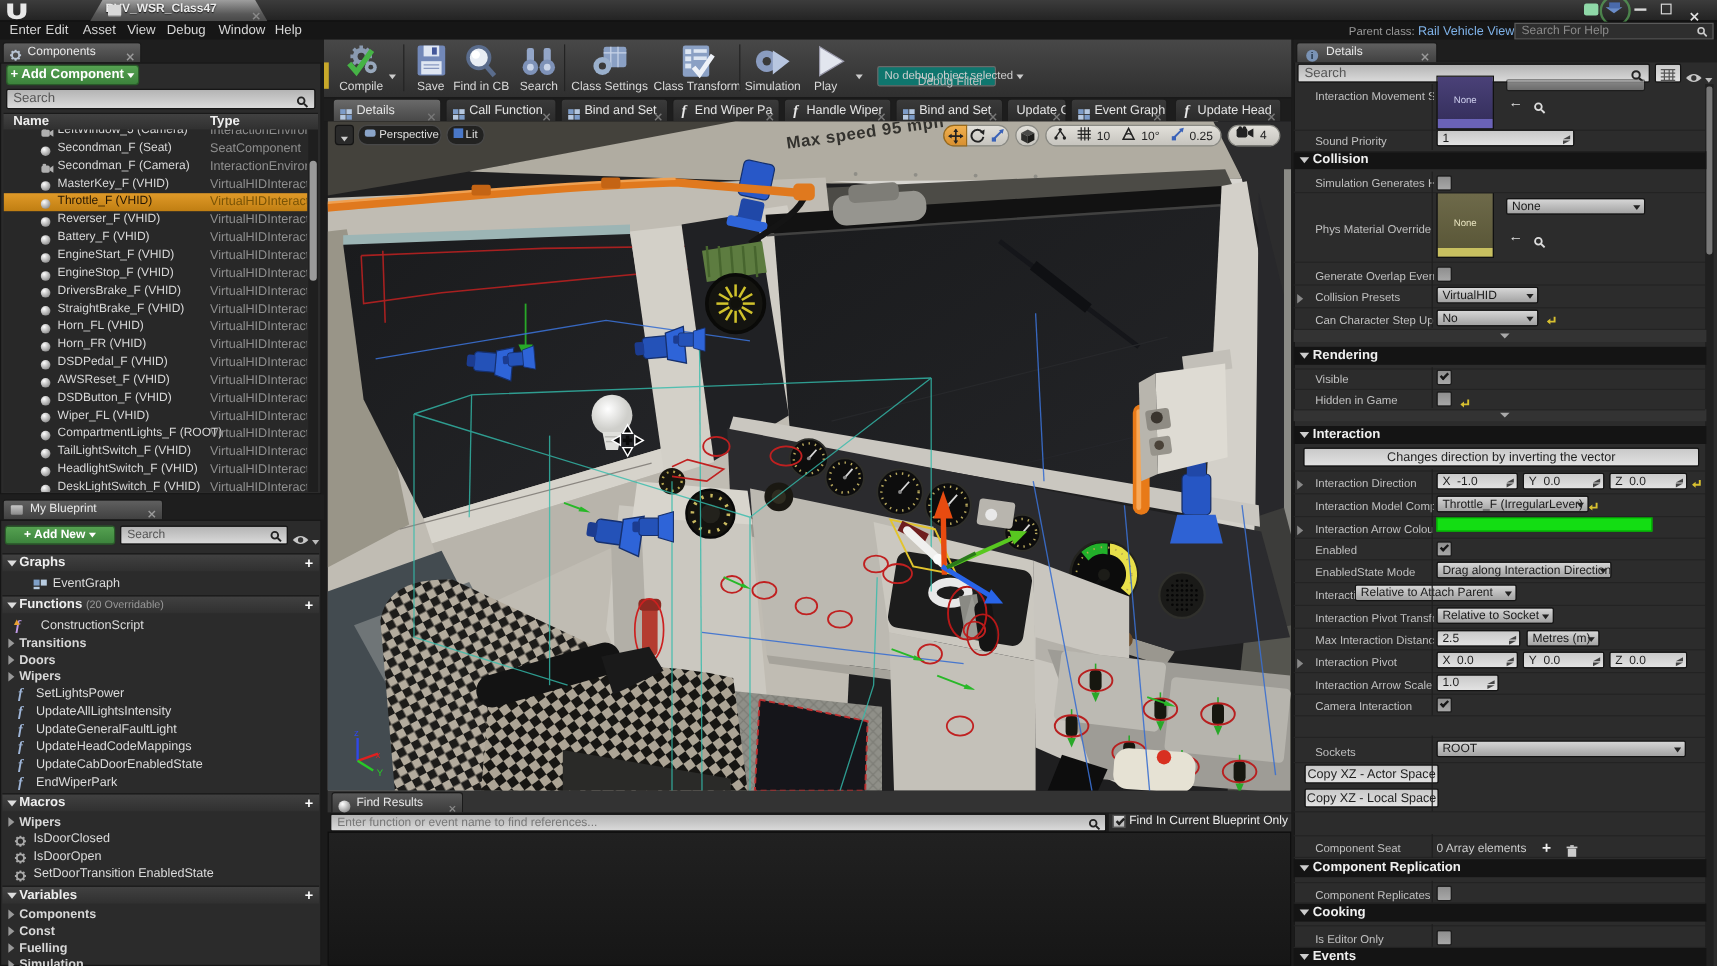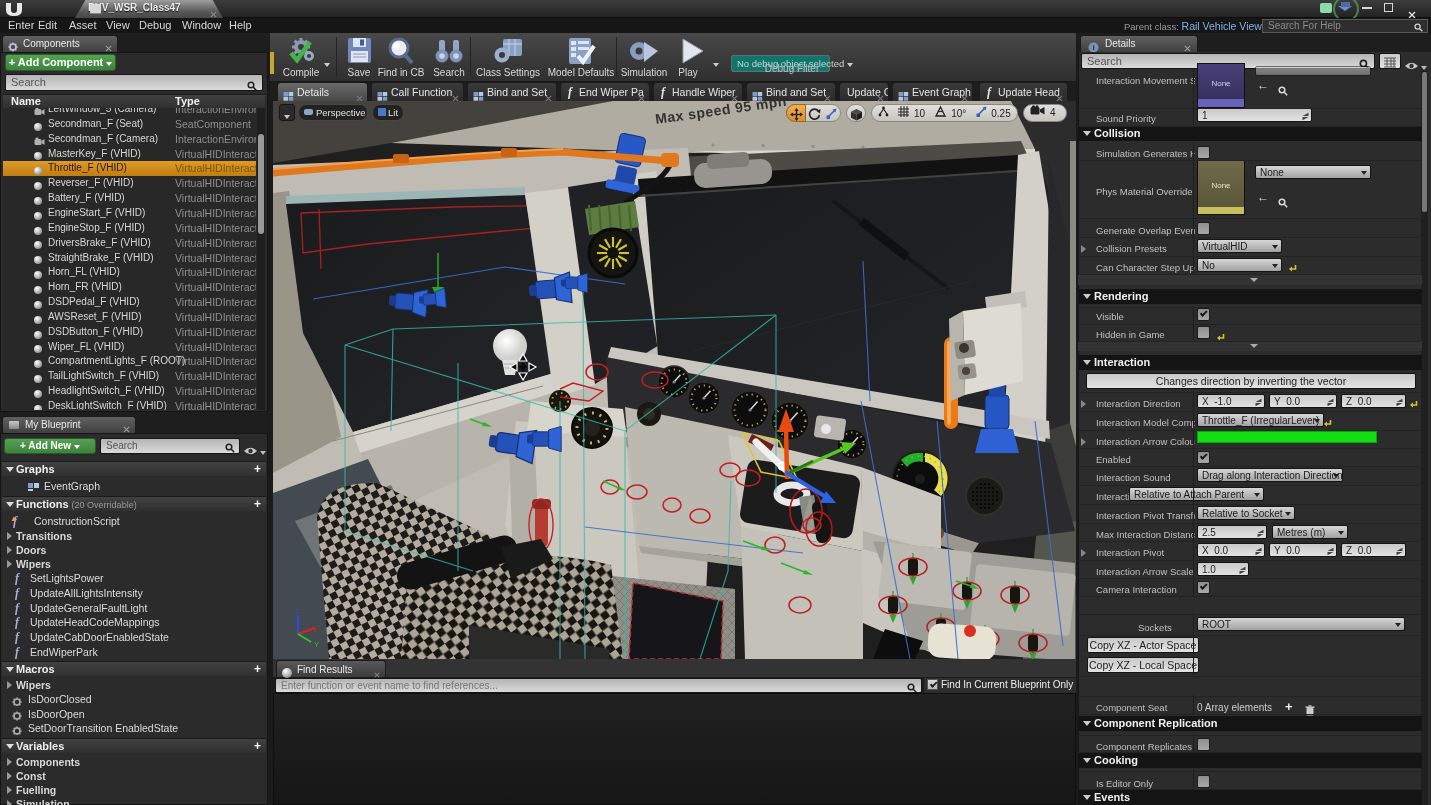--- a/index.html
+++ b/index.html
@@ -379,21 +379,21 @@
     <div class="abs" style="left:471px;top:67px;width:74px;text-align:center;color:#d8d8d8;font-size:10px;">Class Settings</div>
     <div class="abs" style="left:564px;top:36px;width:34px;height:30px;"><svg width="34" height="30" viewBox="0 0 34 30">
         <rect x="5" y="2" width="22" height="26" rx="2" fill="#8aa0c4"></rect>
         <rect x="7" y="5" width="5" height="4" fill="#dde6f2"></rect>
         <rect x="7" y="11" width="5" height="4" fill="#dde6f2"></rect>
         <rect x="7" y="17" width="5" height="4" fill="#dde6f2"></rect>
         <rect x="14" y="5" width="11" height="3" fill="#dde6f2"></rect>
         <rect x="14" y="11" width="11" height="3" fill="#dde6f2"></rect>
         <path d="M14 20 L19 26 L30 10" stroke="#eef2f8" stroke-width="4" fill="none"></path>
       </svg></div>
-    <div class="abs" style="left:544px;top:67px;width:74px;text-align:center;color:#d8d8d8;font-size:10px;">Model Defaults</div>
+    <div class="abs" style="left:544px;top:67px;width:74px;text-align:center;color:#d8d8d8;font-size:10px;">Class Transform</div>
     <div class="abs" style="left:627px;top:36px;width:34px;height:30px;"><svg width="34" height="30" viewBox="0 0 34 30">
         <circle cx="12" cy="15" r="9" fill="#8a9cc0"></circle>
         <circle cx="12" cy="15" r="3.5" fill="#3a3a3a"></circle>
         <path d="M17 6 L31 15 L17 26 Z" fill="#b8c6e0"></path>
       </svg></div>
     <div class="abs" style="left:607px;top:67px;width:74px;text-align:center;color:#d8d8d8;font-size:10px;">Simulation</div>
     <div class="abs" style="left:674px;top:36px;width:34px;height:30px;"><svg width="34" height="30" viewBox="0 0 34 30">
         <path d="M9 3 L29 15 L9 27 Z" fill="#e2e6ee" stroke="#99a"></path>
       </svg></div>
     <div class="abs" style="left:651px;top:67px;width:74px;text-align:center;color:#d8d8d8;font-size:10px;">Play</div>
@@ -1002,33 +1002,33 @@
         <path d="M7.5 1 L7.5 5 L2 5" fill="none" stroke="#d8c030" stroke-width="1.6"></path>
         <path d="M4 2.5 L1 5 L4 7.5 Z" fill="#d8c030"></path>
       </svg></div>
     <span class="tright" style="position:absolute;left:1081px;top:438px;border-left-color:#888;"></span>
     <div class="lbl" style="left:1096px;top:436px;">Interaction Arrow Colour</div>
     <div class="abs" style="left:1197px;top:431px;width:180px;height:12px;background:#13dd13;border:1px solid #0a0;"></div>
     <div class="lbl" style="left:1096px;top:454px;">Enabled</div>
     <div class="cb" style="left:1197px;top:451px;">
       <span style="position:absolute;left:2px;top:2px;width:7px;height:3.5px;border-left:2px solid #161616;border-bottom:2px solid #161616;transform:rotate(-45deg);"></span>
     </div>
-    <div class="lbl" style="left:1096px;top:472px;">Interaction Sound</div>
+    <div class="lbl" style="left:1096px;top:472px;">EnabledState Mode</div>
     <div class="drop" style="left:1197px;top:468px;width:146px;height:14px;line-height:13px;padding-left:4px;">Drag along Interaction Direction<span class="dca"></span></div>
     <div class="lbl" style="left:1096px;top:491px;">Interaction Direction Transfo</div>
     <div class="drop" style="left:1129px;top:487px;width:135px;height:14px;line-height:13px;padding-left:4px;">Relative to Attach Parent<span class="dca"></span></div>
     <div class="lbl" style="left:1096px;top:510px;">Interaction Pivot Transform</div>
     <div class="drop" style="left:1197px;top:506px;width:98px;height:14px;line-height:13px;padding-left:4px;">Relative to Socket<span class="dca"></span></div>
     <div class="lbl" style="left:1096px;top:529px;">Max Interaction Distance</div>
     <div class="fld" style="left:1197px;top:525px;width:70px;height:14px;line-height:13px;padding-left:4px;">2.5<svg width="7" height="9" viewBox="0 0 7 9" style="position:absolute;right:2px;top:2.5px;">
         <path d="M1 3.5 L6 3.5 M3.5 1 L3.5 8 M1.8 6.3 L5.2 6.3" stroke="none"></path>
         <polygon points="0.5,4 6.5,4 6.5,0.8" fill="#444"></polygon>
         <polygon points="0.5,5 6.5,5 0.5,8.2" fill="#444"></polygon>
       </svg></div>
-    <div class="drop" style="left:1272px;top:525px;width:76px;height:14px;line-height:13px;padding-left:4px;">Metres (m)<span class="dca"></span></div>
+    <div class="drop" style="left:1272px;top:525px;width:61px;height:14px;line-height:13px;padding-left:4px;">Metres (m)<span class="dca"></span></div>
     <span class="tright" style="position:absolute;left:1081px;top:549px;border-left-color:#888;"></span>
     <div class="lbl" style="left:1096px;top:547px;">Interaction Pivot</div>
     <div class="fld" style="left:1197px;top:543px;width:68px;height:14px;line-height:13px;padding-left:4px;">X&nbsp; 0.0<svg width="7" height="9" viewBox="0 0 7 9" style="position:absolute;right:2px;top:2.5px;">
         <path d="M1 3.5 L6 3.5 M3.5 1 L3.5 8 M1.8 6.3 L5.2 6.3" stroke="none"></path>
         <polygon points="0.5,4 6.5,4 6.5,0.8" fill="#444"></polygon>
         <polygon points="0.5,5 6.5,5 0.5,8.2" fill="#444"></polygon>
       </svg></div>
     <div class="fld" style="left:1269px;top:543px;width:68px;height:14px;line-height:13px;padding-left:4px;">Y&nbsp; 0.0<svg width="7" height="9" viewBox="0 0 7 9" style="position:absolute;right:2px;top:2.5px;">
         <path d="M1 3.5 L6 3.5 M3.5 1 L3.5 8 M1.8 6.3 L5.2 6.3" stroke="none"></path>
         <polygon points="0.5,4 6.5,4 6.5,0.8" fill="#444"></polygon>
@@ -1042,21 +1042,21 @@
     <div class="lbl" style="left:1096px;top:566px;">Interaction Arrow Scale</div>
     <div class="fld" style="left:1197px;top:562px;width:52px;height:14px;line-height:13px;padding-left:4px;">1.0<svg width="7" height="9" viewBox="0 0 7 9" style="position:absolute;right:2px;top:2.5px;">
         <path d="M1 3.5 L6 3.5 M3.5 1 L3.5 8 M1.8 6.3 L5.2 6.3" stroke="none"></path>
         <polygon points="0.5,4 6.5,4 6.5,0.8" fill="#444"></polygon>
         <polygon points="0.5,5 6.5,5 0.5,8.2" fill="#444"></polygon>
       </svg></div>
     <div class="lbl" style="left:1096px;top:584px;">Camera Interaction</div>
     <div class="cb" style="left:1197px;top:581px;">
       <span style="position:absolute;left:2px;top:2px;width:7px;height:3.5px;border-left:2px solid #161616;border-bottom:2px solid #161616;transform:rotate(-45deg);"></span>
     </div>
-    <div class="lbl" style="left:1096px;top:622px;margin-left:42px;">Sockets</div>
+    <div class="lbl" style="left:1096px;top:622px;">Sockets</div>
     <div class="drop" style="left:1197px;top:617px;width:208px;height:14px;line-height:13px;padding-left:4px;">ROOT<span class="dca"></span></div>
     <div class="fld" style="left:1087px;top:637px;width:112px;height:16px;line-height:15px;text-align:center;font-size:10.5px;">Copy XZ - Actor Space</div>
     <div class="fld" style="left:1087px;top:657px;width:112px;height:16px;line-height:15px;text-align:center;font-size:10.5px;">Copy XZ - Local Space</div>
     <div class="lbl" style="left:1096px;top:702px;">Component Seat</div>
     <div class="abs" style="left:1197px;top:702px;color:#ccc;font-size:10px;">0 Array elements</div>
     <div class="abs" style="left:1285px;top:699px;color:#eee;font-size:13px;font-weight:bold;">+</div>
     <div class="abs" style="left:1305px;top:701px;"><svg width="10" height="11" viewBox="0 0 10 11" style="vertical-align:middle">
         <rect x="1.5" y="3" width="7" height="7.5" rx="1" fill="#cccccc"></rect>
         <rect x="0.5" y="1.5" width="9" height="1.4" fill="#cccccc"></rect>
         <rect x="3.5" y="0.3" width="3" height="1.4" fill="#cccccc"></rect>

